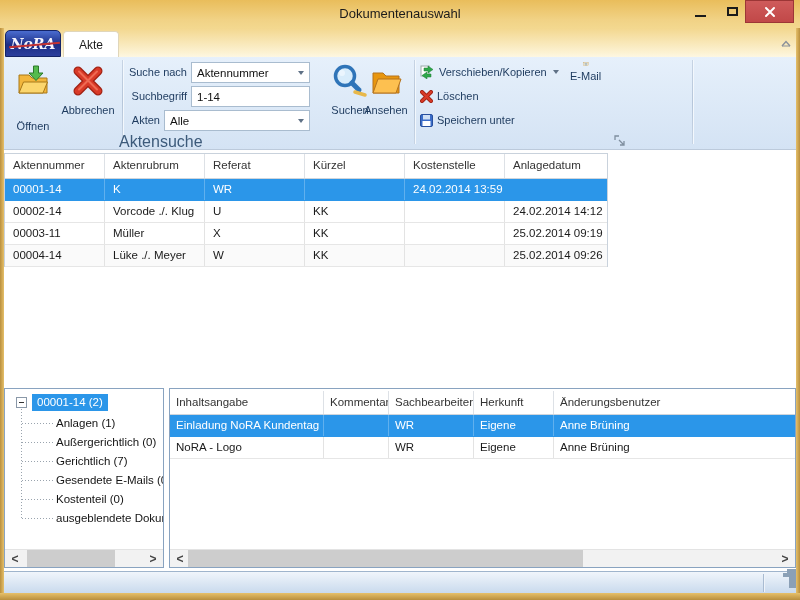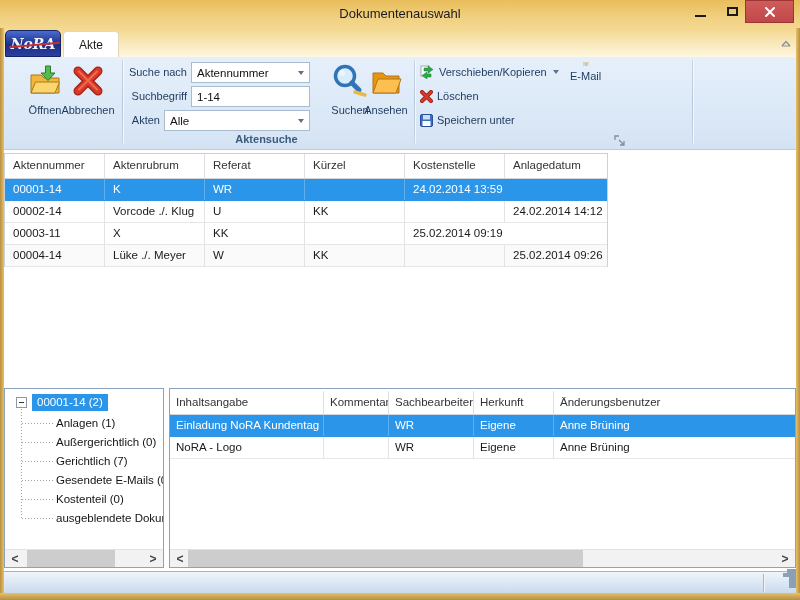--- a/index.html
+++ b/index.html
@@ -37,21 +37,21 @@
   #ribbon { left:4px; top:57px; width:792px; height:93px; background:linear-gradient(#e6f0fb,#d4e3f4); border-bottom:1px solid #bccadb; }
   .rib-sep { top:3px; width:1px; height:84px; background:linear-gradient(#c7d4e4,#b6c6da,#c7d4e4); box-shadow:1px 0 0 #f3f8fd; }
   .bigbtn { top:3px; height:72px; display:flex; flex-direction:column; align-items:center; justify-content:flex-start; border-radius:3px; }
   .bigbtn .ic { height:42px; display:flex; align-items:center; }
   .bigbtn .lbl { font-size:11px; color:#1d3a5e; margin-top:2px; white-space:nowrap; }
   .fldlbl { font-size:11px; color:#1d3a5e; text-align:right; line-height:21px; }
   .fldbox { height:21px; background:#fff; border:1px solid #a9bccf; font-size:11.5px; color:#111;
     display:flex; align-items:center; padding-left:5px; position:absolute; }
   .combo-arrow { position:absolute; right:5px; top:8px; width:0; height:0; border-left:3.5px solid transparent;
     border-right:3.5px solid transparent; border-top:4px solid #5f7186; }
-  #grp-label { left:115px; top:76px; width:295px; text-align:center; font-size:11px; color:#3c5a7a;font-weight:bold; }
+  #grp-label { left:115px; top:76px; width:295px; font-size:16px; color:#3c5a7a; }
   .smallbtn { height:20px; display:flex; align-items:center; gap:4px; font-size:11px; color:#1d3a5e; white-space:nowrap; }
   .dd-arrow { width:0; height:0; border-left:3px solid transparent; border-right:3px solid transparent; border-top:4px solid #5f7186; margin-left:2px; }
 
   
   #content { left:4px; top:150px; width:792px; height:421px; background:#fff; }
 
   
   #cases-table { left:0; top:3px; width:604px; border:1px solid #c9d2dc; border-bottom:none; }
   .thead { display:flex; height:25px; background:#fff; border-bottom:1px solid #cfd5dc; }
   .th { font-size:11.5px; color:#333; padding:5px 0 0 8px; border-right:1px solid #dde1e6; overflow:hidden; white-space:nowrap; }
@@ -120,21 +120,21 @@
   <div class="abs" id="tab-akte">Akte</div>
   <div class="abs" id="collapse-btn">
     <svg width="14" height="11" viewBox="0 0 14 11">
         <path d="M3 8 L7 3.5 L11 8" fill="none" stroke="#8a9099" stroke-width="1.4"></path>
         <path d="M3 8 H11" stroke="#8a9099" stroke-width="1"></path>
       </svg>
   </div>
 
   <div class="abs" id="ribbon">
 
-    <div class="abs bigbtn" style="left:18px; width:46px;">
+    <div class="abs bigbtn" style="left:6px; width:46px;justify-content:space-between;">
       <span class="ic">
         <svg width="34" height="32" viewBox="0 0 34 32">
           <path d="M3 10 h10 l3 3 h15 v15 H3 z" fill="#f2b63c" stroke="#a87818"></path>
           <path d="M3 28 l4.5 -11 h24 l-4.5 11 z" fill="#fbd66e" stroke="#a87818"></path>
           <path d="M22.5 1 v7 h4.5 l-7 7.5 -7 -7.5 h4.5 V1 z" fill="#54bb4d" stroke="#2d7a2a"></path>
         </svg>
       </span>
       <span class="lbl">Öffnen</span>
     </div>
     <div class="abs bigbtn" style="left:53px; width:62px;">
@@ -249,20 +249,21 @@
       <div class="trow">
         <div class="td" style="width:100px">00002-14</div>
         <div class="td" style="width:100px">Vorcode ./. Klug</div>
         <div class="td" style="width:100px">U</div>
         <div class="td" style="width:100px">KK</div>
         <div class="td" style="width:100px"></div>
         <div class="td" style="width:102px">24.02.2014 14:12</div>
       </div>
       <div class="trow">
         <div class="td" style="width:100px">00003-11</div>
+        <div class="td" style="width:100px">Müller</div>
         <div class="td" style="width:100px">X</div>
         <div class="td" style="width:100px">KK</div>
         <div class="td" style="width:100px"></div>
         <div class="td" style="width:102px">25.02.2014 09:19</div>
       </div>
       <div class="trow alt">
         <div class="td" style="width:100px">00004-14</div>
         <div class="td" style="width:100px">Lüke ./. Meyer</div>
         <div class="td" style="width:100px">W</div>
         <div class="td" style="width:100px">KK</div>

